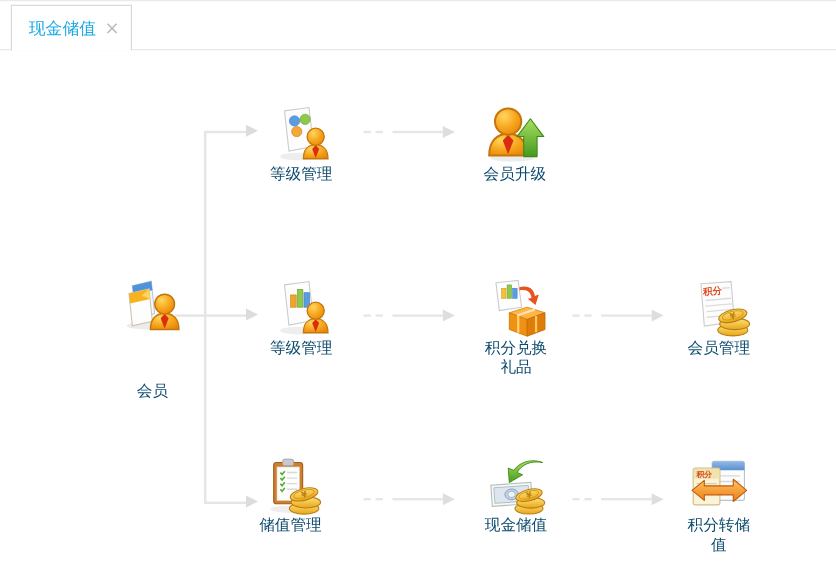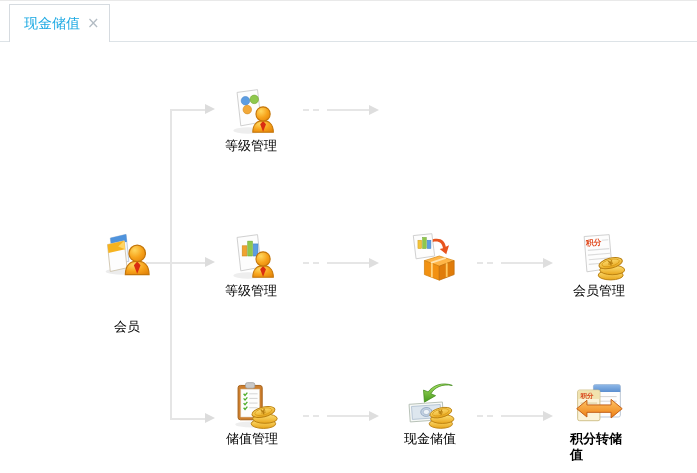--- a/index.html
+++ b/index.html
@@ -15,23 +15,23 @@
     border:1px solid #d6dbe0; border-bottom:0; display:flex; align-items:center;
     padding:0 9px 0 14px; gap:7px; cursor:pointer;
   }
   .tab-label { font-size:14px; color:#1ca9e3; }
   .tab-close { font-size:15px; color:#b3bcc4; line-height:1; cursor:pointer; }
   
   .canvas { position:absolute; top:42px; left:0; width:697px; height:431px; background:#fff; }
   
   .node { position:absolute; width:66px; display:flex; flex-direction:column; align-items:center; cursor:pointer; }
   .node svg.nicon { width:52px; height:52px; display:block; }
-  .nlabel { font-size:13px; color:#000000; line-height:16px; margin-top:1px; text-align:center; white-space:nowrap; }
+  .nlabel { font-size:13px; color:#0c4a6e; line-height:16px; margin-top:1px; text-align:center; white-space:nowrap; }
   .nlabel.wrap { white-space:normal; width:58px; }
-  .nlabel.wrap.leftal { text-align:left;font-weight:bold; }
+  .nlabel.wrap.leftal { text-align:center; }
   
   .hline { position:absolute; height:2px; background:#e5e5e5; }
   .vline { position:absolute; width:2px; background:#e5e5e5; }
   .ahead { position:absolute; width:0; height:0; border-top:5.5px solid transparent; border-bottom:5.5px solid transparent; border-left:10px solid #dcdcdc; }
   
   .dasharrow { position:absolute; display:flex; align-items:center; height:12px; }
   .dasharrow .dash { width:6px; height:2px; background:#e6e6e6; margin-right:4px; }
   .dasharrow .dash + .dash { margin-right:8px; }
   .dasharrow .shaft { width:42px; height:2px; background:#e6e6e6; }
   .dasharrow .tip { width:0; height:0; border-top:5.5px solid transparent; border-bottom:5.5px solid transparent; border-left:10px solid #dedede; }
@@ -147,20 +147,28 @@
         <ellipse cx="25" cy="49" rx="16" ry="3.5" fill="#eeeeee"></ellipse>
         <path d="M13 8 L35 5 L39 40 L17 44 Z" fill="#fdfdfd" stroke="#cccccc" stroke-width="1"></path>
         <circle cx="22" cy="17" r="4.6" fill="#5c9de2" stroke="#3f7fc4" stroke-width="0.6"></circle>
         <circle cx="31.5" cy="15.5" r="4.6" fill="#8fc84d" stroke="#6da32f" stroke-width="0.6"></circle>
         <circle cx="24" cy="26.5" r="4.6" fill="#f2a93a" stroke="#cf8617" stroke-width="0.6"></circle>
         <use href="#personG" transform="translate(28 23) scale(1.3)"></use>
       </svg>
       <div class="nlabel">等级管理</div>
     </div>
 
+    <div class="node" style="left:396px; top:43px;">
+      <svg class="nicon" viewBox="0 0 56 56">
+        <ellipse cx="26" cy="50" rx="20" ry="3.5" fill="#ececec"></ellipse>
+        <use href="#personG" transform="translate(2 5) scale(2)"></use>
+        <path d="M36 49 L36 31 L30 31 L42 15 L54 31 L48 31 L48 49 Z" fill="url(#gGr)" stroke="#3e8a18" stroke-width="1" stroke-linejoin="round"></path>
+      </svg>
+      <div class="nlabel">会员升级</div>
+    </div>
 
     <div class="node" style="left:218px; top:188px;">
       <svg class="nicon" viewBox="0 0 56 56">
         <ellipse cx="25" cy="49" rx="16" ry="3.5" fill="#eeeeee"></ellipse>
         <path d="M13 8 L35 5 L39 40 L17 44 Z" fill="#fdfdfd" stroke="#cccccc" stroke-width="1"></path>
         <rect x="18.5" y="17" width="5" height="11" fill="#f0a32f" stroke="#cf8617" stroke-width="0.6"></rect>
         <rect x="24.5" y="12" width="5" height="16" fill="#8fc84d" stroke="#6da32f" stroke-width="0.6"></rect>
         <rect x="30.5" y="15" width="5" height="13" fill="#5c9de2" stroke="#3f7fc4" stroke-width="0.6"></rect>
         <use href="#personG" transform="translate(28 23) scale(1.3)"></use>
       </svg>
@@ -174,37 +182,38 @@
         <rect x="20" y="8" width="4" height="12" fill="#8fc84d" stroke="#6da32f" stroke-width="0.5"></rect>
         <rect x="25" y="11" width="4" height="9" fill="#5c9de2" stroke="#3f7fc4" stroke-width="0.5"></rect>
         <path d="M31 10 C40 8 44 12 45 18 L48.5 16.5 L45.5 26 L38.5 20.5 L42 19.7 C41 14.5 38.5 11.5 31 12.8 Z" fill="#e8541e"></path>
         <path d="M22 33 L38 28 L54 33 L38 39 Z" fill="#ffb547" stroke="#d98a12" stroke-width="0.8"></path>
         <path d="M22 33 L38 39 L38 54 L22 48 Z" fill="#f29111" stroke="#d07d0c" stroke-width="0.8"></path>
         <path d="M38 39 L54 33 L54 48 L38 54 Z" fill="#e07c0a" stroke="#c06c08" stroke-width="0.8"></path>
         <path d="M29 35.5 L45 30" stroke="#ffe3ad" stroke-width="2" fill="none"></path>
         <path d="M30 36 L30 51" stroke="#ffd27a" stroke-width="2"></path>
         <path d="M46 50.5 L46 35.8" stroke="#ffc75e" stroke-width="2"></path>
       </svg>
+      <div class="nlabel wrap">积分兑换礼品</div>
     </div>
 
     <div class="node" style="left:566px; top:188px;">
       <svg class="nicon" viewBox="0 0 56 56">
         <path d="M12 7 L39 5 L42 41 L15 45 Z" fill="#fdfdfd" stroke="#cccccc" stroke-width="1"></path>
         <text x="14" y="17" font-size="8.5" fill="#e0481c" font-weight="bold" transform="rotate(-4 14 17)">积分</text>
         <line x1="31" y1="11" x2="38" y2="10.5" stroke="#dcdcdc" stroke-width="1.2"></line>
         <line x1="16" y1="22" x2="39" y2="20" stroke="#dcdcdc" stroke-width="1.2"></line>
         <line x1="16" y1="27" x2="40" y2="25" stroke="#dcdcdc" stroke-width="1.2"></line>
         <line x1="17" y1="32" x2="40" y2="30" stroke="#dcdcdc" stroke-width="1.2"></line>
         <line x1="17" y1="37" x2="34" y2="35.5" stroke="#dcdcdc" stroke-width="1.2"></line>
         <use href="#coinsG" transform="translate(26 29) scale(1.12)"></use>
       </svg>
       <div class="nlabel">会员管理</div>
     </div>
 
-    <div class="node" style="left:219px; top:336px;">
+    <div class="node" style="left:209px; top:336px;">
       <svg class="nicon" viewBox="0 0 56 56">
         <ellipse cx="28" cy="50" rx="18" ry="3.2" fill="#eeeeee"></ellipse>
         <rect x="13" y="8" width="26" height="37" rx="2.5" fill="#cd7f2e" stroke="#a35d14" stroke-width="1"></rect>
         <rect x="16" y="12" width="20" height="30" fill="#fdfdfd" stroke="#e0d7c5" stroke-width="0.6"></rect>
         <rect x="21" y="5" width="10" height="6" rx="2" fill="#c9c9c9" stroke="#9b9b9b" stroke-width="0.8"></rect>
         <path d="M19 17 l1.5 1.8 l2.5 -3" stroke="#4fae2a" stroke-width="1.4" fill="none"></path>
         <line x1="25" y1="17" x2="34" y2="17" stroke="#d8d8d8" stroke-width="1.2"></line>
         <path d="M19 22 l1.5 1.8 l2.5 -3" stroke="#4fae2a" stroke-width="1.4" fill="none"></path>
         <line x1="25" y1="22" x2="34" y2="22" stroke="#d8d8d8" stroke-width="1.2"></line>
         <path d="M19 27 l1.5 1.8 l2.5 -3" stroke="#4fae2a" stroke-width="1.4" fill="none"></path>

